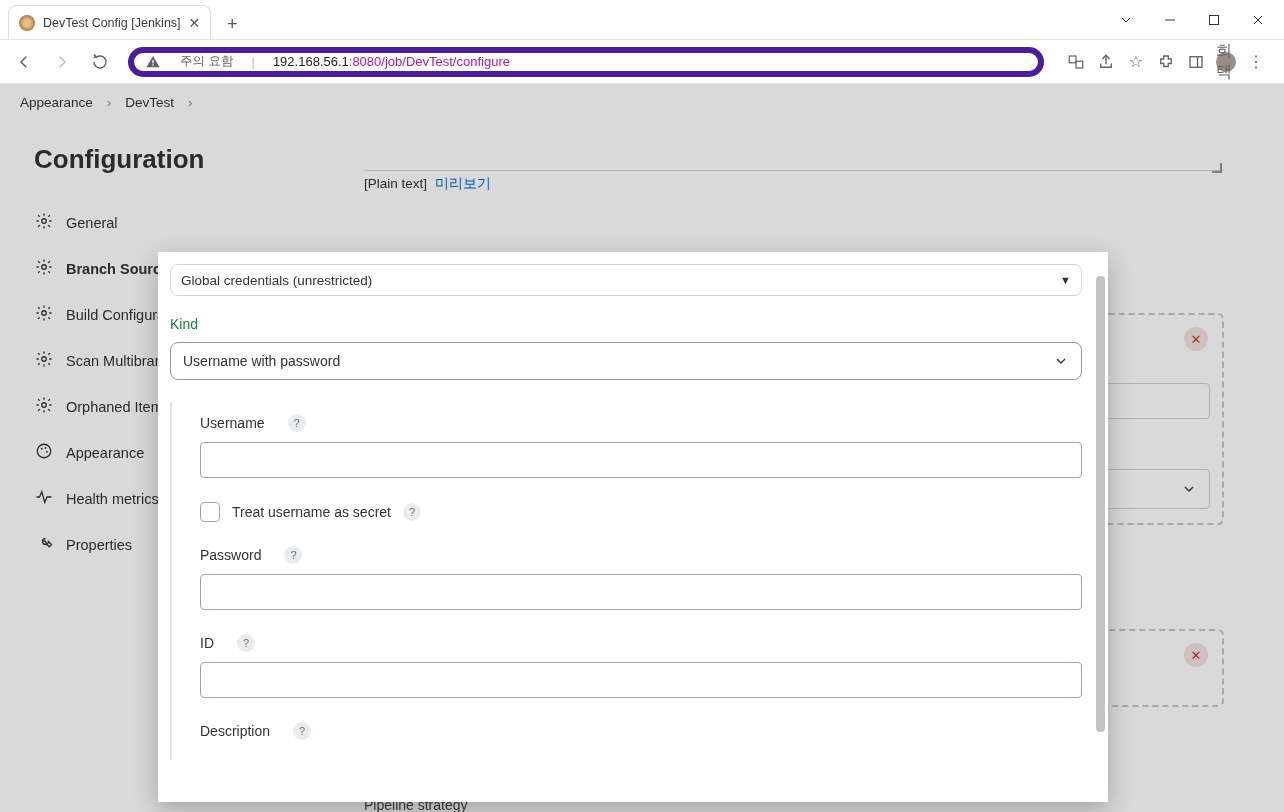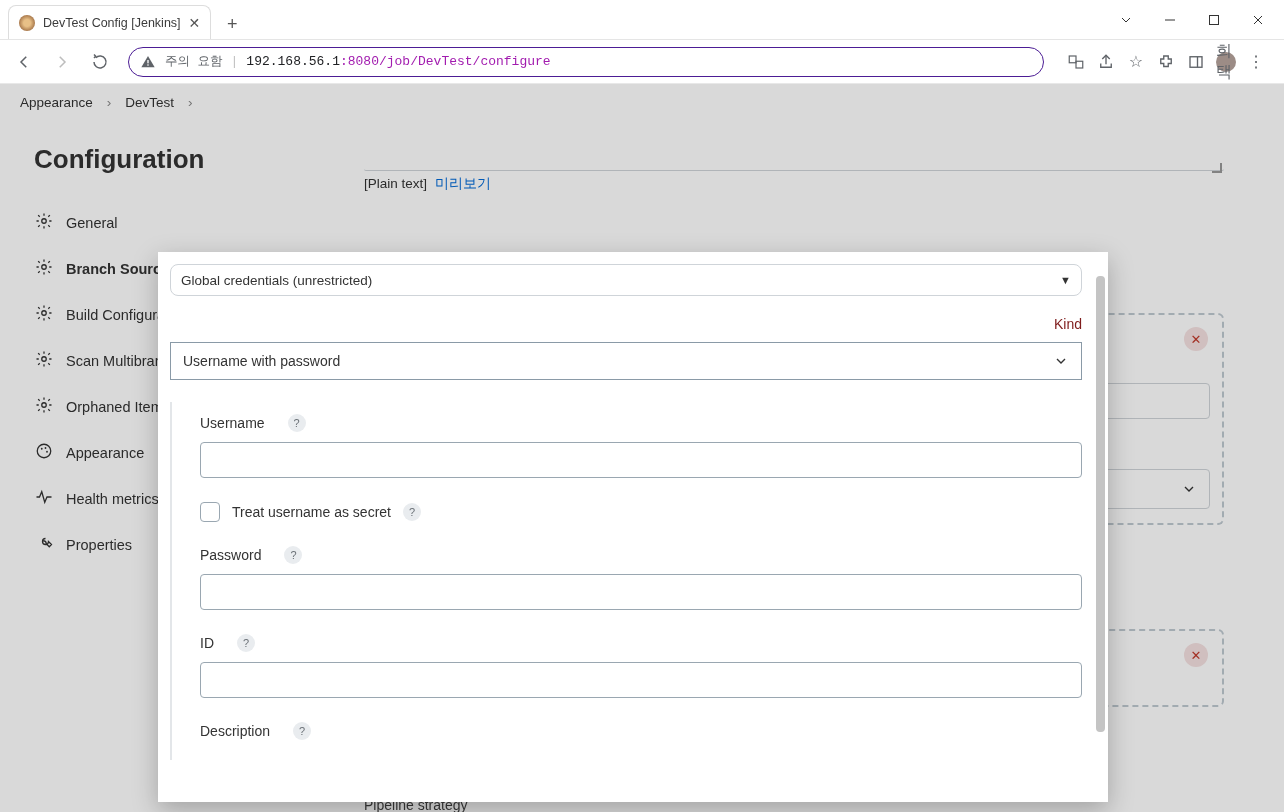--- a/index.html
+++ b/index.html
@@ -13,21 +13,21 @@
   .tab-close { font-size: 14px; color: #555; }
   .new-tab { width: 30px; height: 30px; display: flex; align-items: center; justify-content: center; font-size: 18px; color: #555; margin-left: 6px; }
   .window-ctrls { position: absolute; right: 4px; top: 0; height: 40px; display: flex; align-items: center; gap: 0; }
   .window-ctrls .wc { width: 44px; height: 30px; display: flex; align-items: center; justify-content: center; color: #333; }
   .window-ctrls .wc svg { width: 12px; height: 12px; stroke: #333; stroke-width: 1; fill: none; }
 
   .url-bar { height: 44px; display: flex; align-items: center; padding: 0 8px; gap: 6px; border-bottom: 1px solid #e8e8e8; }
   .nav-btn { width: 32px; height: 32px; display: flex; align-items: center; justify-content: center; border-radius: 50%; }
   .nav-btn svg { width: 18px; height: 18px; stroke: #5f6368; stroke-width: 2; fill: none; }
   .nav-btn.disabled svg { stroke: #bdbdbd; }
-  .url-field { flex: 1; height: 30px; border: 1px solid #4c1d95; border-radius: 15px; display: flex; align-items: center; padding: 0 10px; font-size: 13px; color: #555; gap: 8px; margin: 0 6px; font-family: Liberation Mono, monospace; }
+  .url-field { flex: 1; height: 30px; border: 6px solid #4c1d95; border-radius: 15px; display: flex; align-items: center; padding: 0 10px; font-size: 13px; color: #555; gap: 18px; margin: 0 6px; }
   .warn-icon { width: 18px; height: 18px; display: flex; align-items: center; justify-content: center; }
   .warn-icon svg { width: 16px; height: 16px; fill: #5f6368; }
   .not-secure { color: #5f6368; font-size: 12.5px; }
   .pipe { color: #c0c0c0; }
   .host { color: #202124; }
   .rest { color: #a21caf; }
   .ext-icons { display: flex; align-items: center; gap: 10px; padding: 0 10px; }
   .ext-icons > div { width: 20px; height: 20px; display: flex; align-items: center; justify-content: center; color: #5f6368; font-size: 16px; }
   .avatar { width: 24px; height: 24px; border-radius: 50%; background: #9c8c86; color: #fff; font-size: 10px; display: flex; align-items: center; justify-content: center; }
   .menu-dots { width: 24px; height: 24px; display: flex; align-items: center; justify-content: center; }
@@ -66,22 +66,22 @@
   .btn-save { background: #0b3e75; color: #fff; }
   .btn-apply { background: #fff; border: 1px solid #b9c0c6; color: #333; }
 
   
   .modal { position: absolute; left: 158px; top: 168px; width: 950px; height: 550px; background: #fff; box-shadow: 0 8px 24px rgba(0,0,0,0.25); overflow: hidden; }
   .modal-scroll { position: absolute; right: 3px; top: 0; width: 9px; height: 100%; }
   .modal-scroll .thumb { position: absolute; right: 0; top: 24px; width: 9px; height: 456px; background: #c4c4c4; border-radius: 4px; }
   .modal-body { padding: 6px 26px 0 12px; height: 100%; overflow: hidden; }
   .m-select { width: 100%; height: 32px; border: 1px solid #cfd4d9; border-radius: 8px; background: #fff; padding: 0 10px; font-size: 13.5px; color: #333; display: flex; align-items: center; justify-content: space-between; margin: 6px 0 20px 0; }
   .m-select .tri { font-size: 11px; color: #333; }
-  .m-label { font-size: 14px; color: #7f1d1d; margin-top: 10px; text-align: right; }
-  .m-kind { width: 100%; height: 38px; border: 1.5px solid #8a9aa7; border-radius: 0; background: #fff; padding: 0 12px; font-size: 14px; color: #333; display: flex; align-items: center; justify-content: space-between; margin-top: 10px; }
+  .m-label { font-size: 14px; color: #15803d; margin-top: 10px; }
+  .m-kind { width: 100%; height: 38px; border: 1.5px solid #8a9aa7; border-radius: 8px; background: #fff; padding: 0 12px; font-size: 14px; color: #333; display: flex; align-items: center; justify-content: space-between; margin-top: 10px; }
   .m-kind svg { width: 16px; height: 16px; stroke: #333; stroke-width: 2; fill: none; }
   .sub { border-left: 2px solid #e3e6e9; margin-top: 22px; padding: 12px 0 10px 28px; }
   .row { margin-bottom: 24px; }
   .row-label { display: flex; align-items: center; gap: 23px; font-size: 14px; color: #333; margin-bottom: 10px; }
   .help { width: 18px; height: 18px; border-radius: 50%; background: #e9ecef; color: #6b7177; font-size: 11px; display: flex; align-items: center; justify-content: center; }
   .txt-input { width: 100%; height: 36px; border: 1.5px solid #9aa7b1; border-radius: 4px; padding: 0 10px; background: #fff; font-size: 14px; color: #333; }
   .chk-row { display: flex; align-items: center; gap: 12px; font-size: 14px; color: #333; }
   .chk { width: 20px; height: 20px; border: 1.5px solid #9aa7b1; border-radius: 4px; background: #fff; }
 </style>
 </head>

